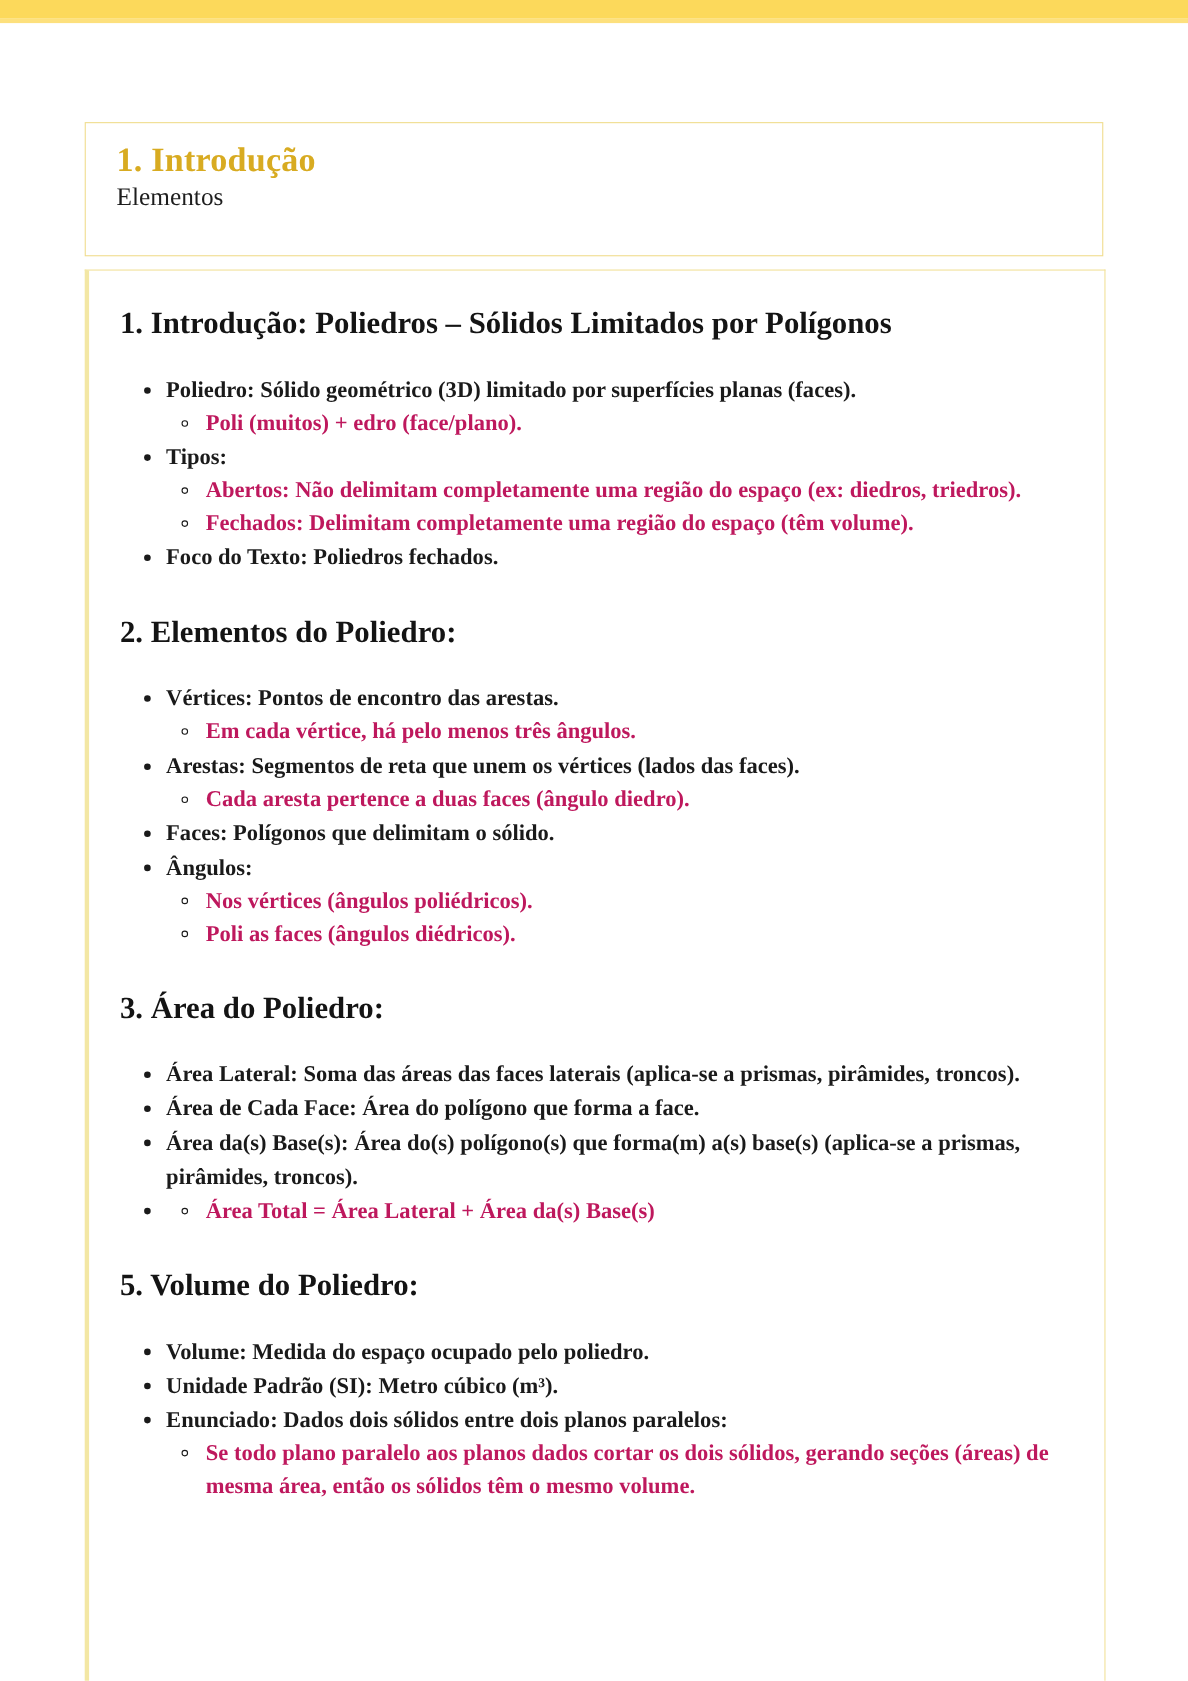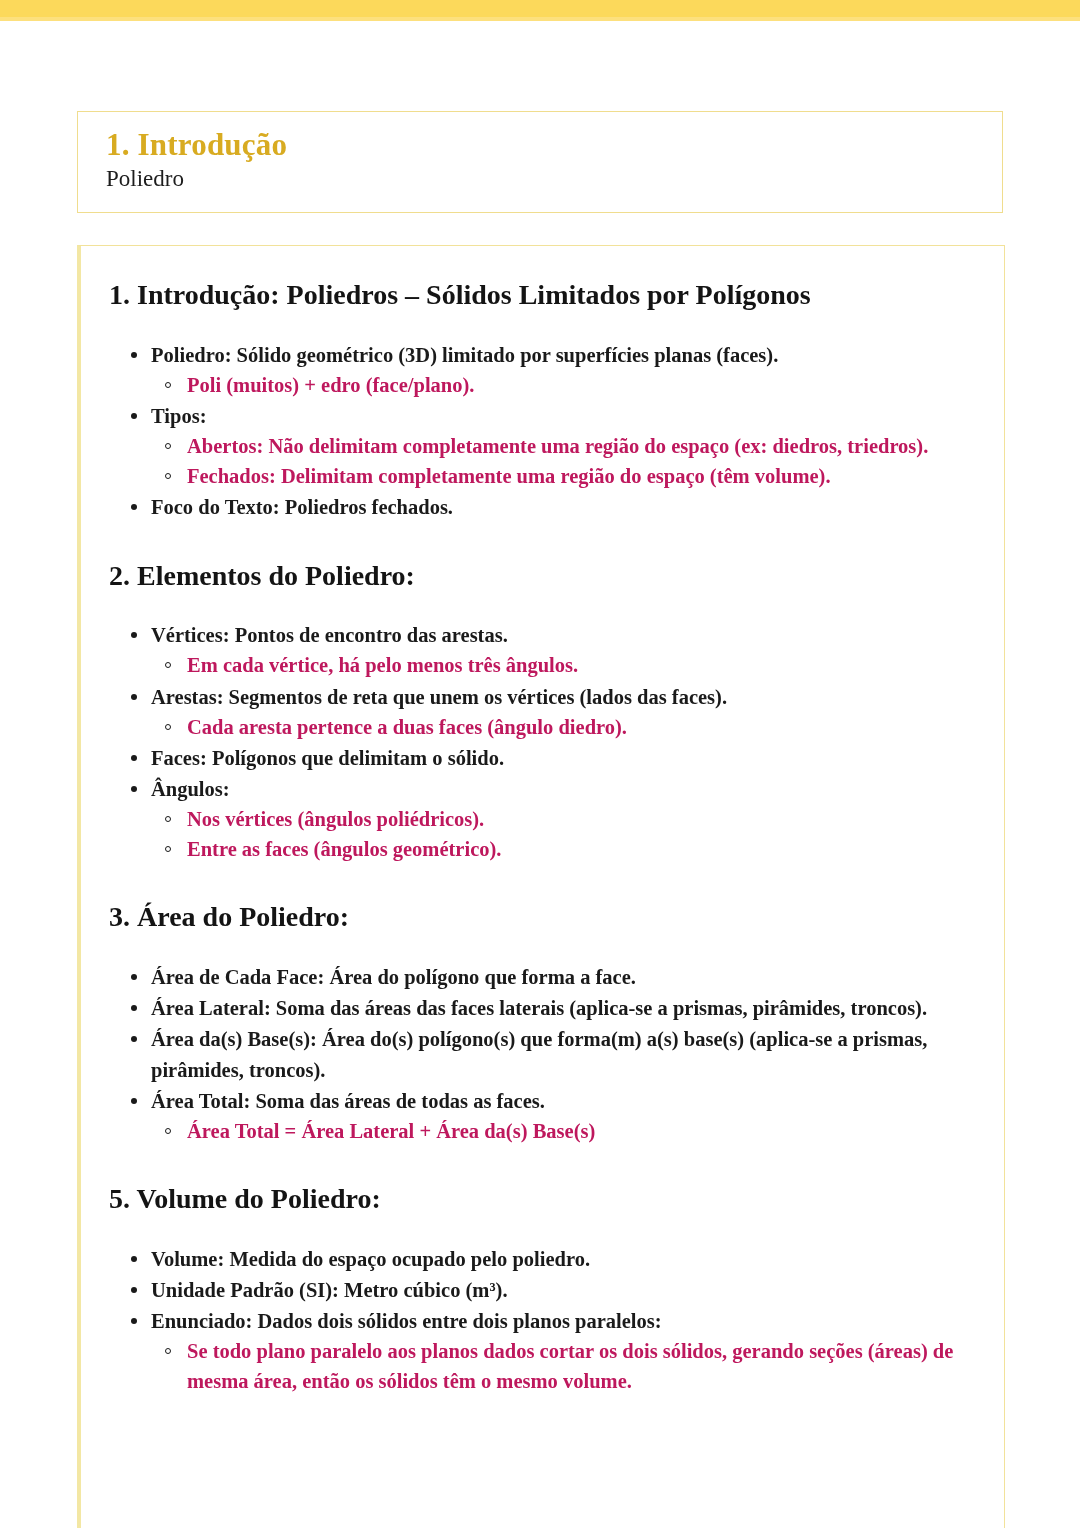--- a/index.html
+++ b/index.html
@@ -42,21 +42,21 @@
     left: 0;
     width: 1080px;
   }
 
   
   .header-card {
     position: absolute;
     left: 77px;
     top: 111px;
     width: 926px;
-    height: 102px;
+    height: 122px;
     box-sizing: border-box;
     border: 1.5px solid #f0dd8e;
     background: #ffffff;
     padding: 14px 0 0 28px;
   }
   .header-title {
     font-size: 31px;
     font-weight: 700;
     color: #d8ab21;
     line-height: 1.2;
@@ -157,21 +157,21 @@
 </head>
 <body>
 
 <div class="top-band"></div>
 <div class="top-band-soft"></div>
 
 <div class="page">
 
   <div class="header-card">
     <div class="header-title">1. Introdução</div>
-    <div class="header-subtitle">Poliedro</div>
+    <div class="header-subtitle">Elementos</div>
   </div>
 
   <div class="content-card">
     <div id="sections-root">
         <div class="sec-head">1. Introdução: Poliedros – Sólidos Limitados por Polígonos</div>
         <ul class="lvl1">
           <li>
             <span class="b-text">Poliedro: Sólido geométrico (3D) limitado por superfícies planas (faces).</span>
             <ul class="lvl2">
               <li>Poli (muitos) + edro (face/plano).</li>
@@ -202,37 +202,36 @@
               <li>Cada aresta pertence a duas faces (ângulo diedro).</li>
             </ul>
           </li>
           <li>
             <span class="b-text">Faces: Polígonos que delimitam o sólido.</span>
           </li>
           <li>
             <span class="b-text">Ângulos:</span>
             <ul class="lvl2">
               <li>Nos vértices (ângulos poliédricos).</li>
-              <li>Entre as faces (ângulos geométrico).</li>
+              <li>Poli as faces (ângulos diédricos).</li>
             </ul>
           </li>
         </ul>
         <div class="sec-head spaced">3. Área do Poliedro:</div>
         <ul class="lvl1">
           <li>
+            <span class="b-text">Área Lateral: Soma das áreas das faces laterais (aplica-se a prismas, pirâmides, troncos).</span>
+          </li>
+          <li>
             <span class="b-text">Área de Cada Face: Área do polígono que forma a face.</span>
           </li>
           <li>
-            <span class="b-text">Área Lateral: Soma das áreas das faces laterais (aplica-se a prismas, pirâmides, troncos).</span>
-          </li>
-          <li>
             <span class="b-text">Área da(s) Base(s): Área do(s) polígono(s) que forma(m) a(s) base(s) (aplica-se a prismas, pirâmides, troncos).</span>
           </li>
           <li>
-            <span class="b-text">Área Total: Soma das áreas de todas as faces.</span>
             <ul class="lvl2">
               <li>Área Total = Área Lateral + Área da(s) Base(s)</li>
             </ul>
           </li>
         </ul>
         <div class="sec-head spaced">5. Volume do Poliedro:</div>
         <ul class="lvl1">
           <li>
             <span class="b-text">Volume: Medida do espaço ocupado pelo poliedro.</span>
           </li>

